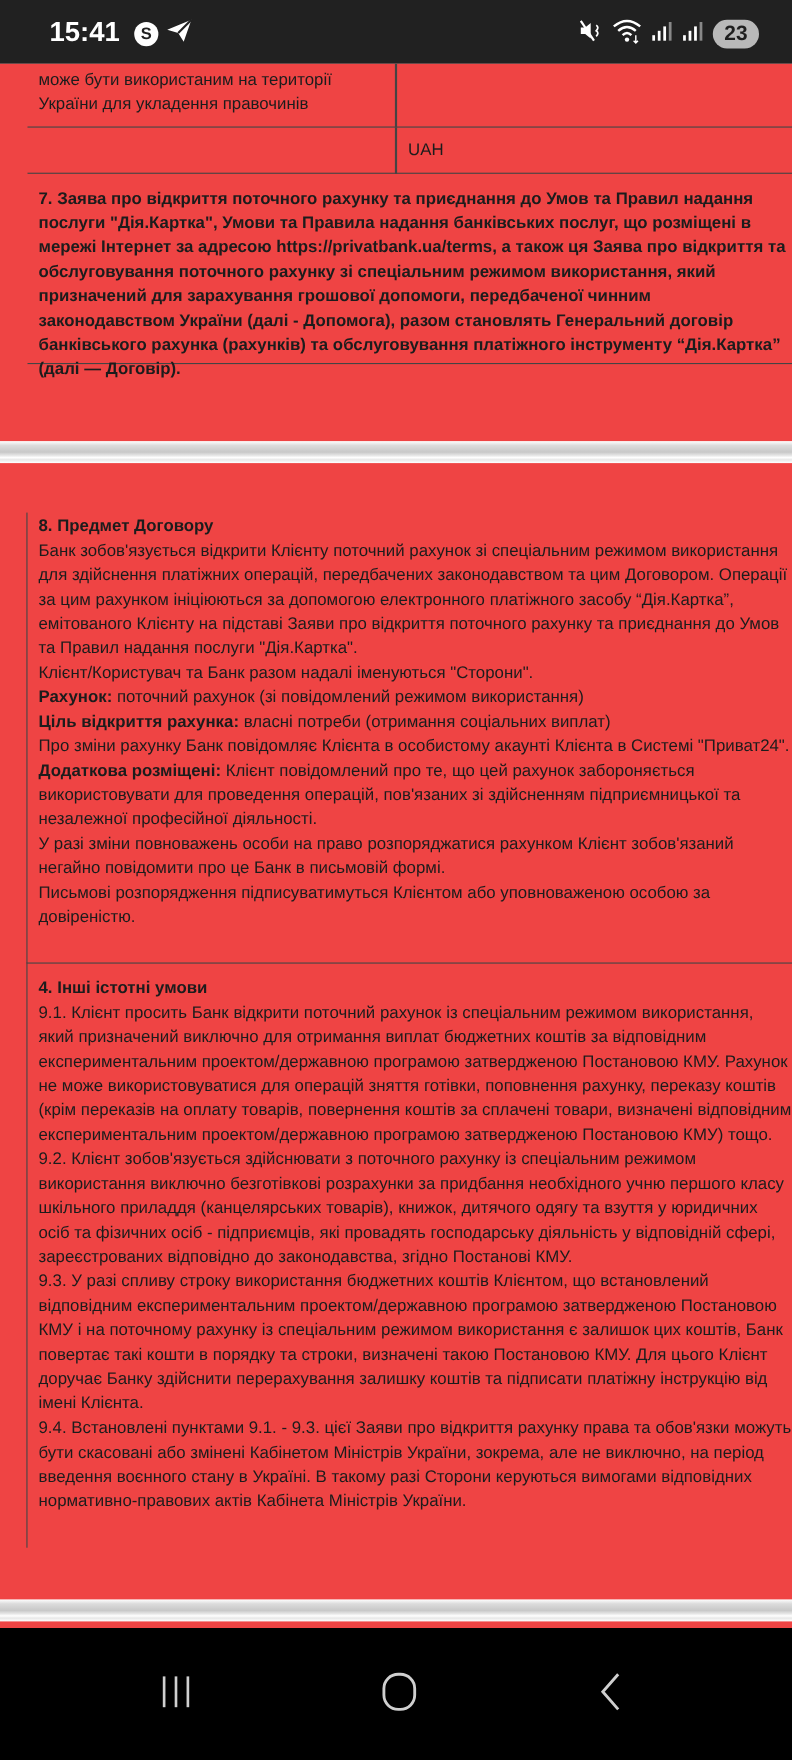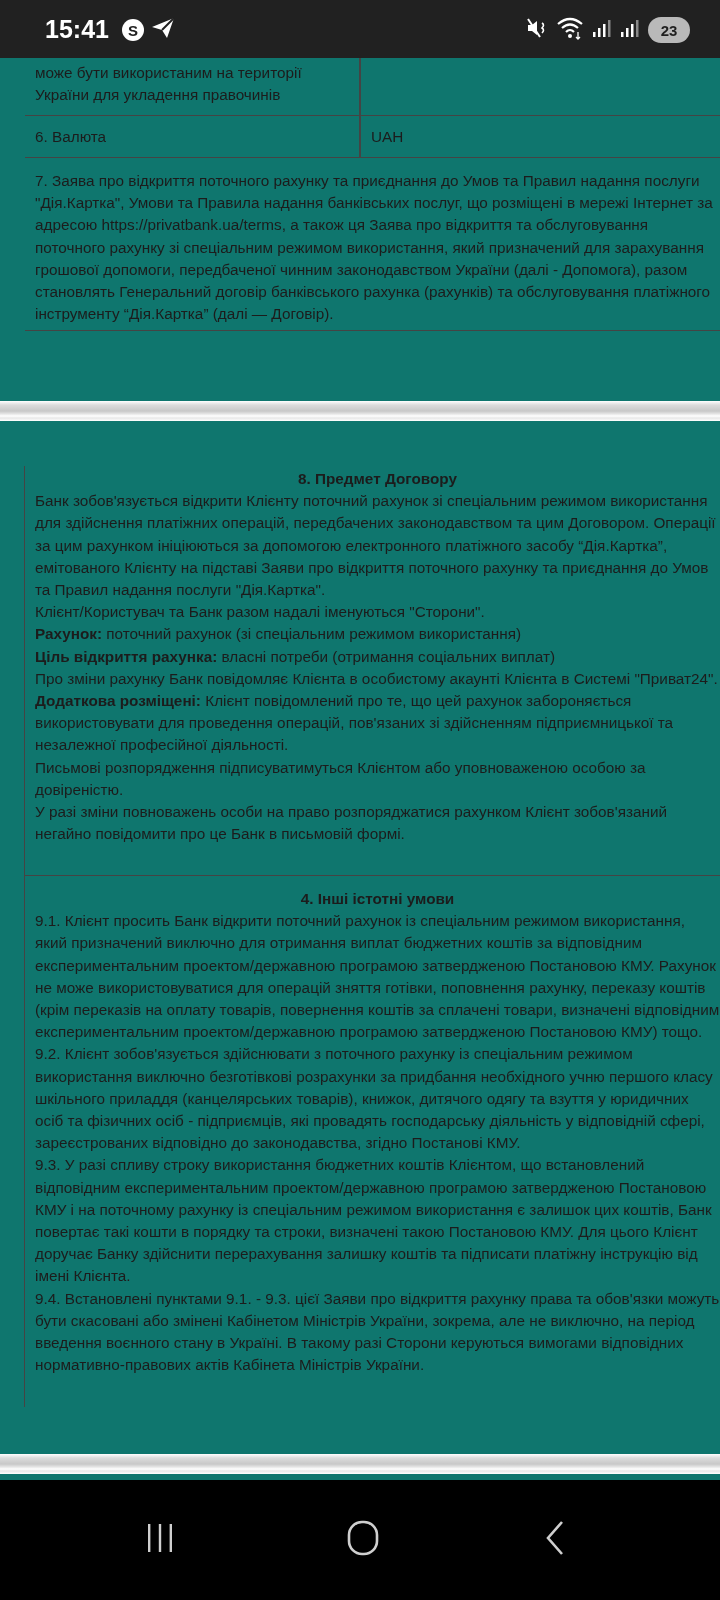--- a/index.html
+++ b/index.html
@@ -5,35 +5,35 @@
   * { box-sizing: border-box; margin: 0; padding: 0; }
   html, body { width: 720px; height: 1600px; overflow: hidden; background: #ffffff; }
   body { position: relative; font-family: "Liberation Sans", sans-serif; color: #1a1a1a; }
 
   
   .status-bar { position: absolute; top: 0; left: 0; width: 720px; height: 58px; background: #212121; color: #fff; }
   .status-time { position: absolute; left: 45px; top: 15px; font-size: 25px; font-weight: bold; letter-spacing: 0px; font-family: "Liberation Sans", sans-serif; }
   .status-left-icons { position: absolute; left: 122px; top: 17px; display: flex; gap: 6px; align-items: center; }
   .s-badge { width: 22px; height: 22px; border-radius: 50%; background: #fff; color: #212121; font-size: 15px; font-weight: bold; display: flex; align-items: center; justify-content: center; }
   .status-right { position: absolute; right: 30px; top: 16px; display: flex; align-items: center; gap: 8px; }
-  .battery-badge { width: 42px; height: 26px; border-radius: 13px; background: #b9b9b9; color: #1f1f1f; font-size: 15px; font-weight: bold; display: flex; align-items: center; justify-content: center; }
+  .battery-badge { width: 42px; height: 26px; border-radius: 13px; background: #b9b9b9; color: #1f1f1f; font-size: 19px; font-weight: bold; display: flex; align-items: center; justify-content: center; }
 
   
-  .doc { position: absolute; left: 0; top: 58px; width: 720px; height: 1422px; background: #0f766e; }
+  .doc { position: absolute; left: 0; top: 58px; width: 720px; height: 1422px; background: #ef4444; }
   .txt { font-size: 15.3px; line-height: 22.2px; color: #1c1c1c; }
-  .bold { font-weight: bold; text-align: center; }
+  .bold { font-weight: bold; }
   .table { position: absolute; left: 24px; top: 0; width: 696px; border-left: 1.5px solid #444; }
   .row { position: absolute; left: 0; width: 696px; border-bottom: 1.5px solid #444; }
   .cell { position: absolute; top: 0; }
   .cell-left { left: 10px; width: 320px; }
   .cell-divider { position: absolute; left: 334px; top: 0; width: 1.5px; background: #444; }
   .cell-right { left: 346px; }
   .r5 { top: 0; height: 58px; }
   .r6 { top: 58px; height: 42px; }
-  .r7 { top: 100px; height: 173px; }
+  .r7 { top: 100px; height: 173px; font-weight: bold; }
   .r-empty { top: 273px; height: 28px; border-bottom: none; }
 
   .divider-band { position: absolute; left: 0; width: 720px; height: 20px; background: linear-gradient(#ffffff 0%, #dcdcdc 20%, #c8c8c8 50%, #e6e6e6 65%, #ffffff 75%, #e8e8e8 85%, #ffffff 100%); }
 
   .section { position: absolute; left: 24px; width: 696px; border-left: 1.5px solid #444; padding-left: 10px; }
   .sec8 { top: 408px; height: 410px; border-bottom: 1.5px solid #444; padding-top: 2px; }
   .sec9 { top: 818px; height: 531px; padding-top: 12px; }
 
   
   .nav-bar { position: absolute; left: 0; top: 1480px; width: 720px; height: 120px; background: #000; }
@@ -94,42 +94,41 @@
 
   <div class="table">
     <div class="row r5">
       <div class="cell cell-left txt" style="top:4px;">
         <div>може бути використаним на території</div>
         <div>України для укладення правочинів</div>
       </div>
       <div class="cell-divider" style="height:58px;"></div>
     </div>
     <div class="row r6">
-      <div class="cell cell-left txt" style="top:10px;">6. Валюта</div>
       <div class="cell-divider" style="height:42px;"></div>
       <div class="cell cell-right txt" style="top:10px;">UAH</div>
     </div>
     <div class="row r7">
       <div class="cell txt" style="left:10px; top:12px; width:680px;">7. Заява про відкриття поточного рахунку та приєднання до Умов та Правил надання послуги "Дія.Картка", Умови та Правила надання банківських послуг, що розміщені в мережі Інтернет за адресою https://privatbank.ua/terms, а також ця Заява про відкриття та обслуговування поточного рахунку зі спеціальним режимом використання, який призначений для зарахування грошової допомоги, передбаченої чинним законодавством України (далі - Допомога), разом становлять Генеральний договір банківського рахунка (рахунків) та обслуговування платіжного інструменту “Дія.Картка” (далі — Договір).</div>
     </div>
     <div class="row r-empty"></div>
   </div>
 
   <div class="divider-band" style="top:343px;"></div>
 
   <div class="section sec8 txt">
     <div class="bold">8. Предмет Договору</div>
     <div>Банк зобов'язується відкрити Клієнту поточний рахунок зі спеціальним режимом використання для здійснення платіжних операцій, передбачених законодавством та цим Договором. Операції за цим рахунком ініціюються за допомогою електронного платіжного засобу “Дія.Картка”, емітованого Клієнту на підставі Заяви про відкриття поточного рахунку та приєднання до Умов та Правил надання послуги "Дія.Картка".</div>
     <div>Клієнт/Користувач та Банк разом надалі іменуються "Сторони".</div>
-    <div><span class="bold">Рахунок:</span><span> поточний рахунок (зі спеціальним режимом використання)</span></div>
+    <div><span class="bold">Рахунок:</span><span> поточний рахунок (зі повідомлений режимом використання)</span></div>
     <div><span class="bold">Ціль відкриття рахунка:</span><span> власні потреби (отримання соціальних виплат)</span></div>
     <div>Про зміни рахунку Банк повідомляє Клієнта в особистому акаунті Клієнта в Системі "Приват24".</div>
     <div><span class="bold">Додаткова розміщені:</span><span> Клієнт повідомлений про те, що цей рахунок забороняється використовувати для проведення операцій, пов'язаних зі здійсненням підприємницької та незалежної професійної діяльності.</span></div>
+    <div>У разі зміни повноважень особи на право розпоряджатися рахунком Клієнт зобов'язаний негайно повідомити про це Банк в письмовій формі.</div>
     <div>Письмові розпорядження підписуватимуться Клієнтом або уповноваженою особою за довіреністю.</div>
-    <div>У разі зміни повноважень особи на право розпоряджатися рахунком Клієнт зобов'язаний негайно повідомити про це Банк в письмовій формі.</div>
   </div>
 
   <div class="section sec9 txt">
     <div class="bold">4. Інші істотні умови</div>
     <div>9.1. Клієнт просить Банк відкрити поточний рахунок із спеціальним режимом використання, який призначений виключно для отримання виплат бюджетних коштів за відповідним експериментальним проектом/державною програмою затвердженою Постановою КМУ. Рахунок не може використовуватися для операцій зняття готівки, поповнення рахунку, переказу коштів (крім переказів на оплату товарів, повернення коштів за сплачені товари, визначені відповідним експериментальним проектом/державною програмою затвердженою Постановою КМУ) тощо.</div>
     <div>9.2. Клієнт зобов'язується здійснювати з поточного рахунку із спеціальним режимом використання виключно безготівкові розрахунки за придбання необхідного учню першого класу шкільного приладдя (канцелярських товарів), книжок, дитячого одягу та взуття у юридичних осіб та фізичних осіб - підприємців, які провадять господарську діяльність у відповідній сфері, зареєстрованих відповідно до законодавства, згідно Постанові КМУ.</div>
     <div>9.3. У разі спливу строку використання бюджетних коштів Клієнтом, що встановлений відповідним експериментальним проектом/державною програмою затвердженою Постановою КМУ і на поточному рахунку із спеціальним режимом використання є залишок цих коштів, Банк повертає такі кошти в порядку та строки, визначені такою Постановою КМУ. Для цього Клієнт доручає Банку здійснити перерахування залишку коштів та підписати платіжну інструкцію від імені Клієнта.</div>
     <div>9.4. Встановлені пунктами 9.1. - 9.3. цієї Заяви про відкриття рахунку права та обов'язки можуть бути скасовані або змінені Кабінетом Міністрів України, зокрема, але не виключно, на період введення воєнного стану в Україні. В такому разі Сторони керуються вимогами відповідних нормативно-правових актів Кабінета Міністрів України.</div>
   </div>
 

